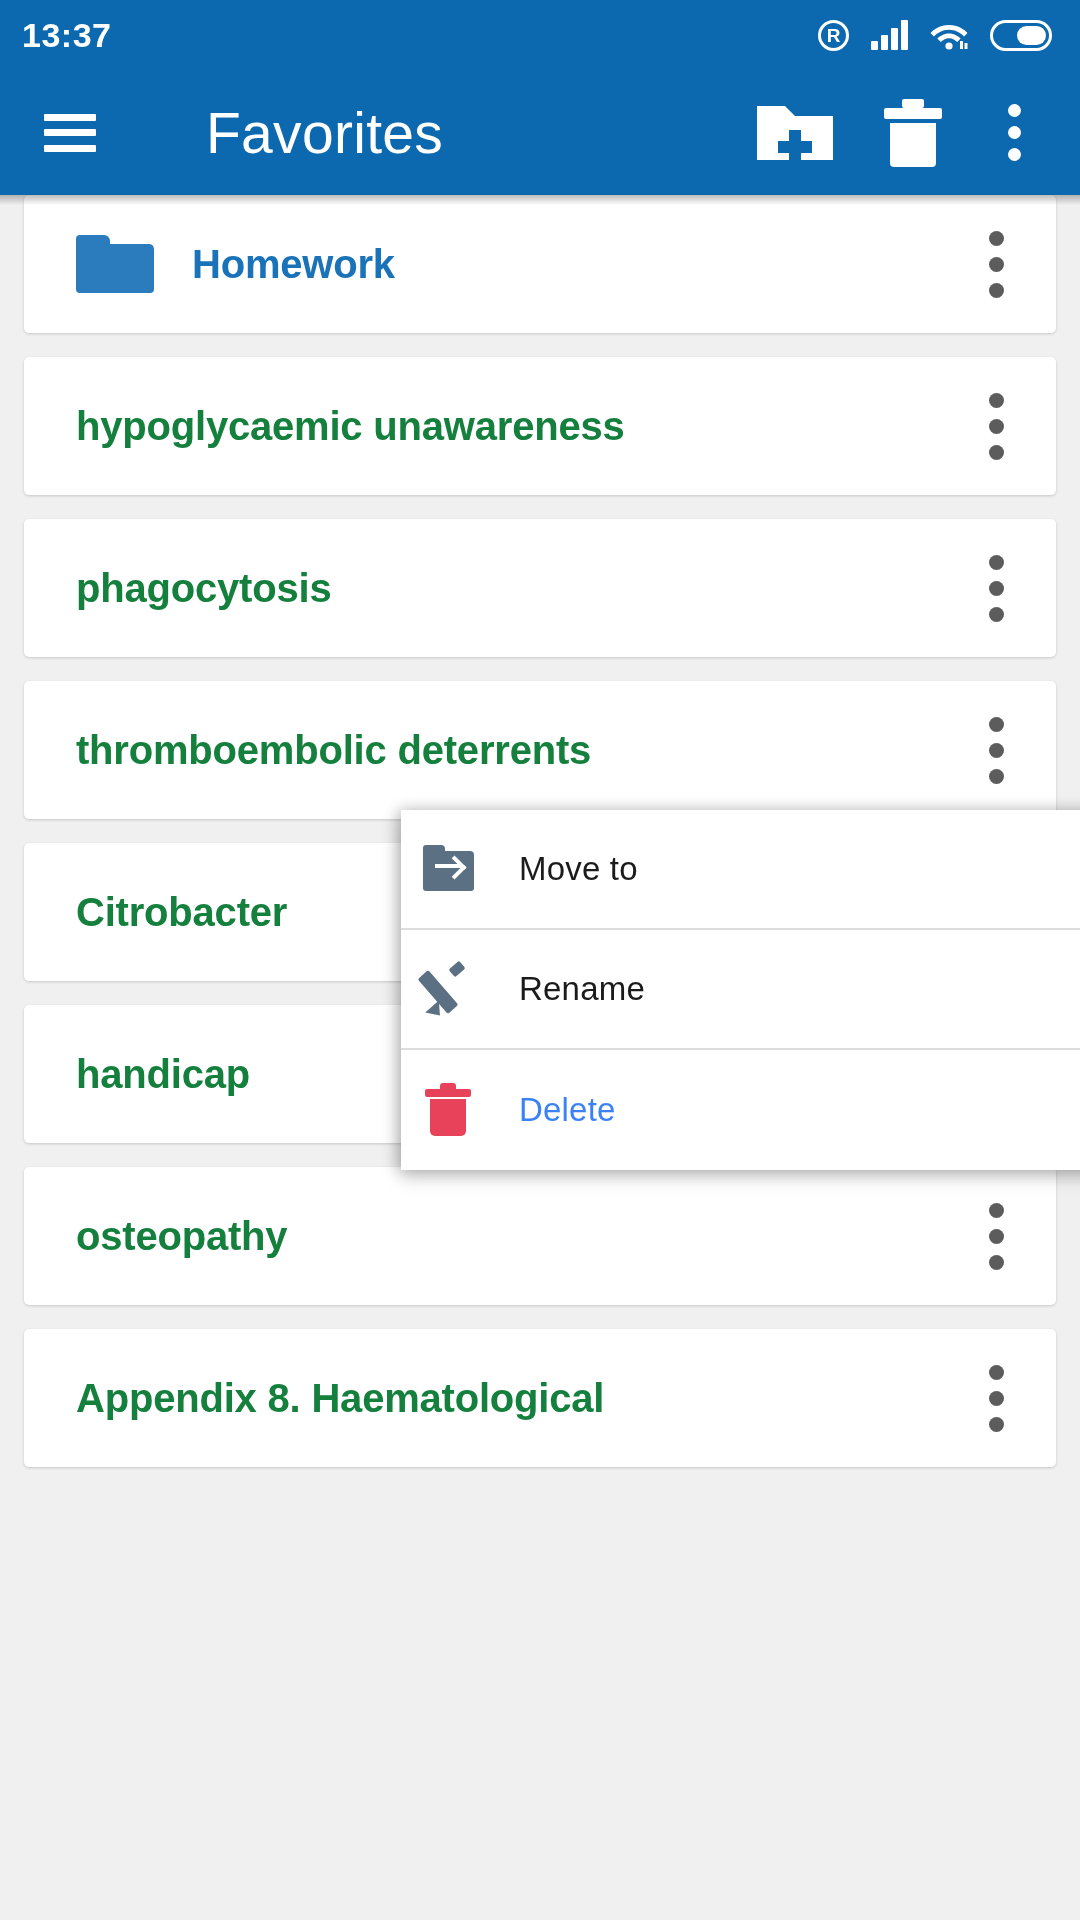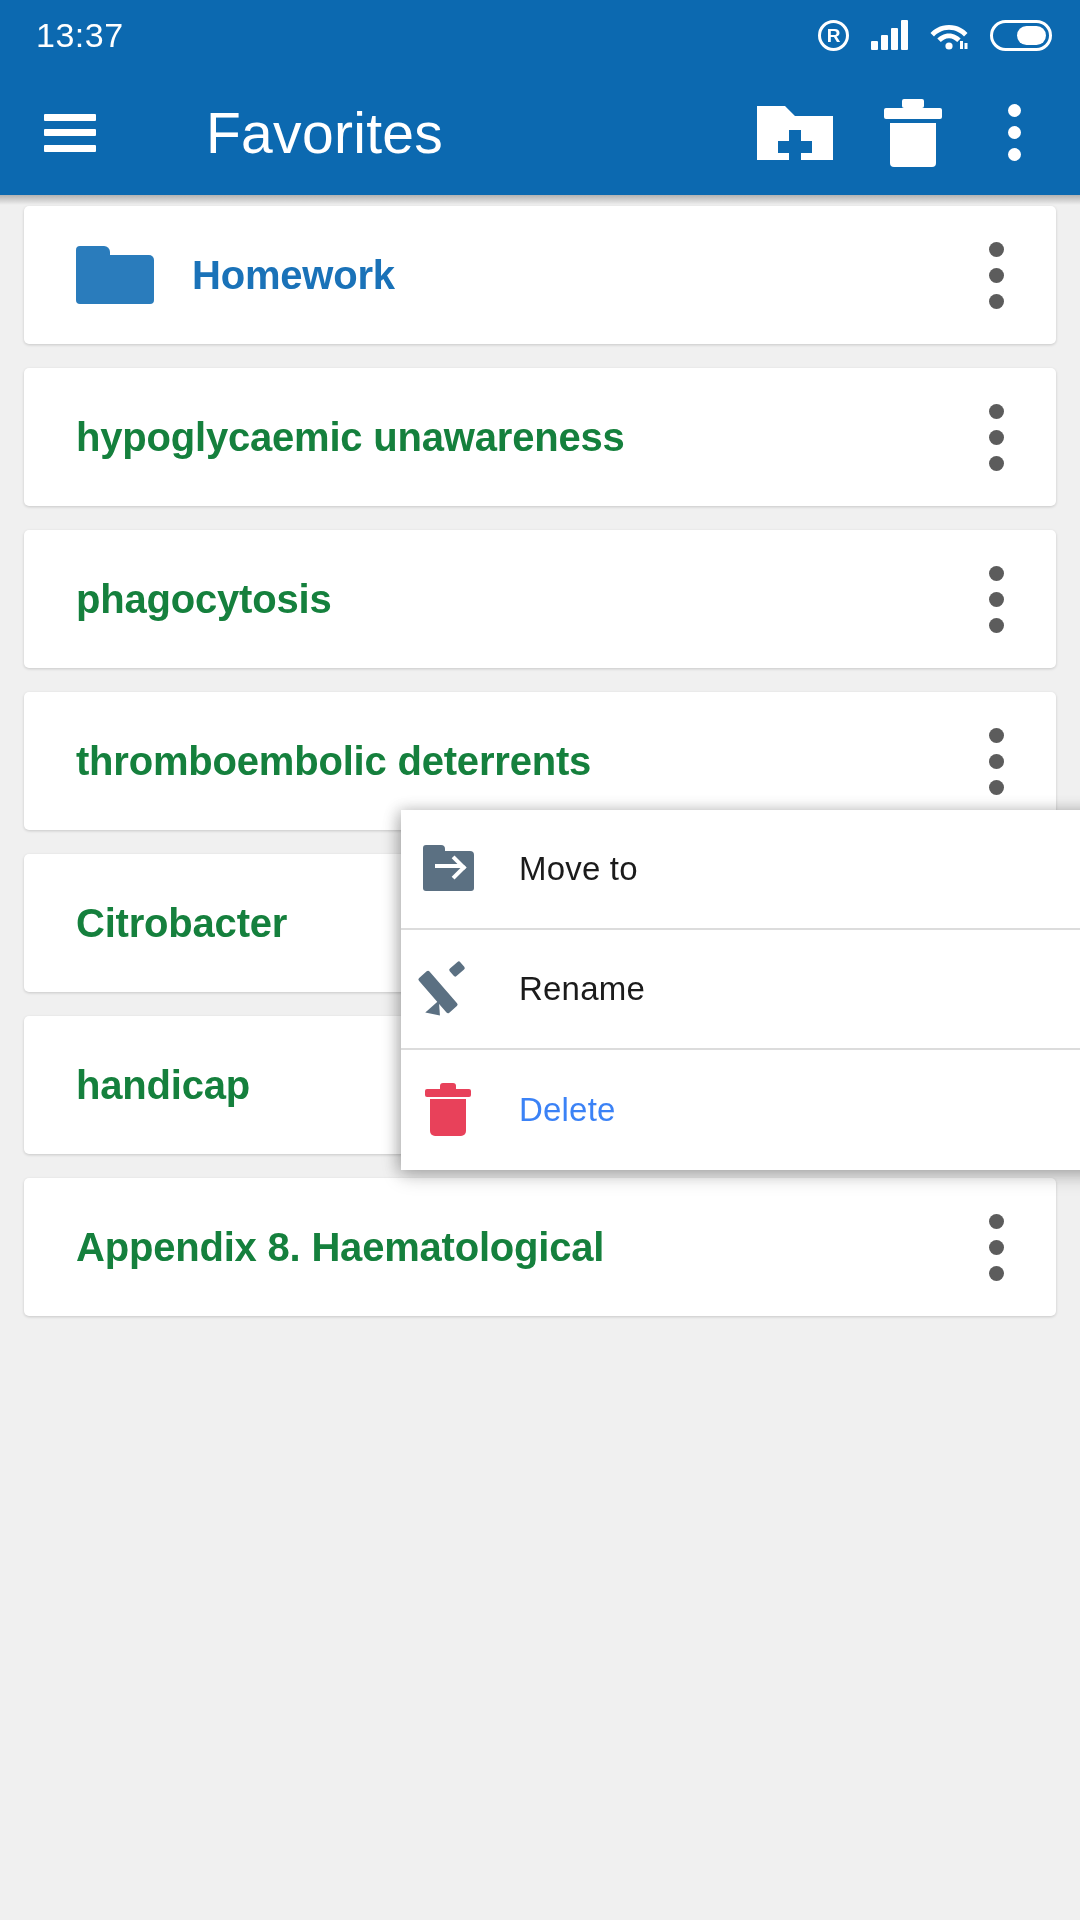--- a/index.html
+++ b/index.html
@@ -11,22 +11,22 @@
   }
   #screen { position: relative; width: 1080px; height: 1920px; background: #F0F0F0; overflow: hidden; }
 
   
   .statusbar {
     position: absolute; top: 0; left: 0; width: 1080px; height: 70px;
     background: #0C69B0; display: flex; align-items: center;
     padding: 0 28px 0 22px;
   }
   .status-time {
-    color: #FFFFFF; font-size: 34px; font-weight: normal;
-    letter-spacing: .5px; line-height: 1; margin-left: 14px;
+    color: #FFFFFF; font-size: 34px; font-weight: bold;
+    letter-spacing: .5px; line-height: 1;
   }
   .status-right { margin-left: auto; display: flex; align-items: center; gap: 22px; }
   .ic-roaming {
     width: 31px; height: 31px; border: 3px solid #fff; border-radius: 50%;
     color: #fff; font-size: 19px; font-weight: bold; line-height: 26px; text-align: center;
   }
   .ic-signal { display: flex; align-items: flex-end; gap: 3px; height: 30px; }
   .ic-signal i { display: block; width: 7px; background: #fff; border-radius: 1px; }
   .ic-signal i:nth-child(1) { height: 9px; }
   .ic-signal i:nth-child(2) { height: 15px; }
@@ -57,21 +57,21 @@
   .dots-v i { display: block; width: 13px; height: 13px; border-radius: 50%; background: #fff; }
 
   
   .tb-shadow {
     position: absolute; top: 195px; left: 0; width: 1080px; height: 10px;
     background: linear-gradient(to bottom, rgba(0,0,0,.26), rgba(0,0,0,0));
     z-index: 4;
   }
 
   
-  .list { position: absolute; top: 206px; left: 0; width: 1080px; text-align: right; }
+  .list { position: absolute; top: 195px; left: 0; width: 1080px; text-align: right; }
   .card {
     position: relative; margin: 0 24px 24px 24px; background: #FFFFFF;
     border-radius: 5px; height: 138px; display: flex; align-items: center;
     box-shadow: 0 1px 3px rgba(0,0,0,.17);
     padding-left: 52px; padding-right: 40px;
   }
   .folder-glyph { width: 78px; height: 58px; position: relative; flex: 0 0 auto; margin-right: 38px; }
   .folder-glyph::before {
     content: ""; position: absolute; left: 0; top: 0; width: 34px; height: 12px;
     background: #2A7CBC; border-radius: 4px 6px 0 0;
@@ -257,20 +257,28 @@
     <div class="card">
       <div class="item-label">handicap</div>
       <div class="row-menu">
           <i></i>
           <i></i>
           <i></i>
         </div>
     </div>
 
 
+    <div class="card">
+      <div class="item-label">osteopathy</div>
+      <div class="row-menu">
+          <i></i>
+          <i></i>
+          <i></i>
+        </div>
+    </div>
 
     <div class="card">
       <div class="item-label">Appendix 8. Haematological</div>
       <div class="row-menu">
           <i></i>
           <i></i>
           <i></i>
         </div>
     </div>
 

